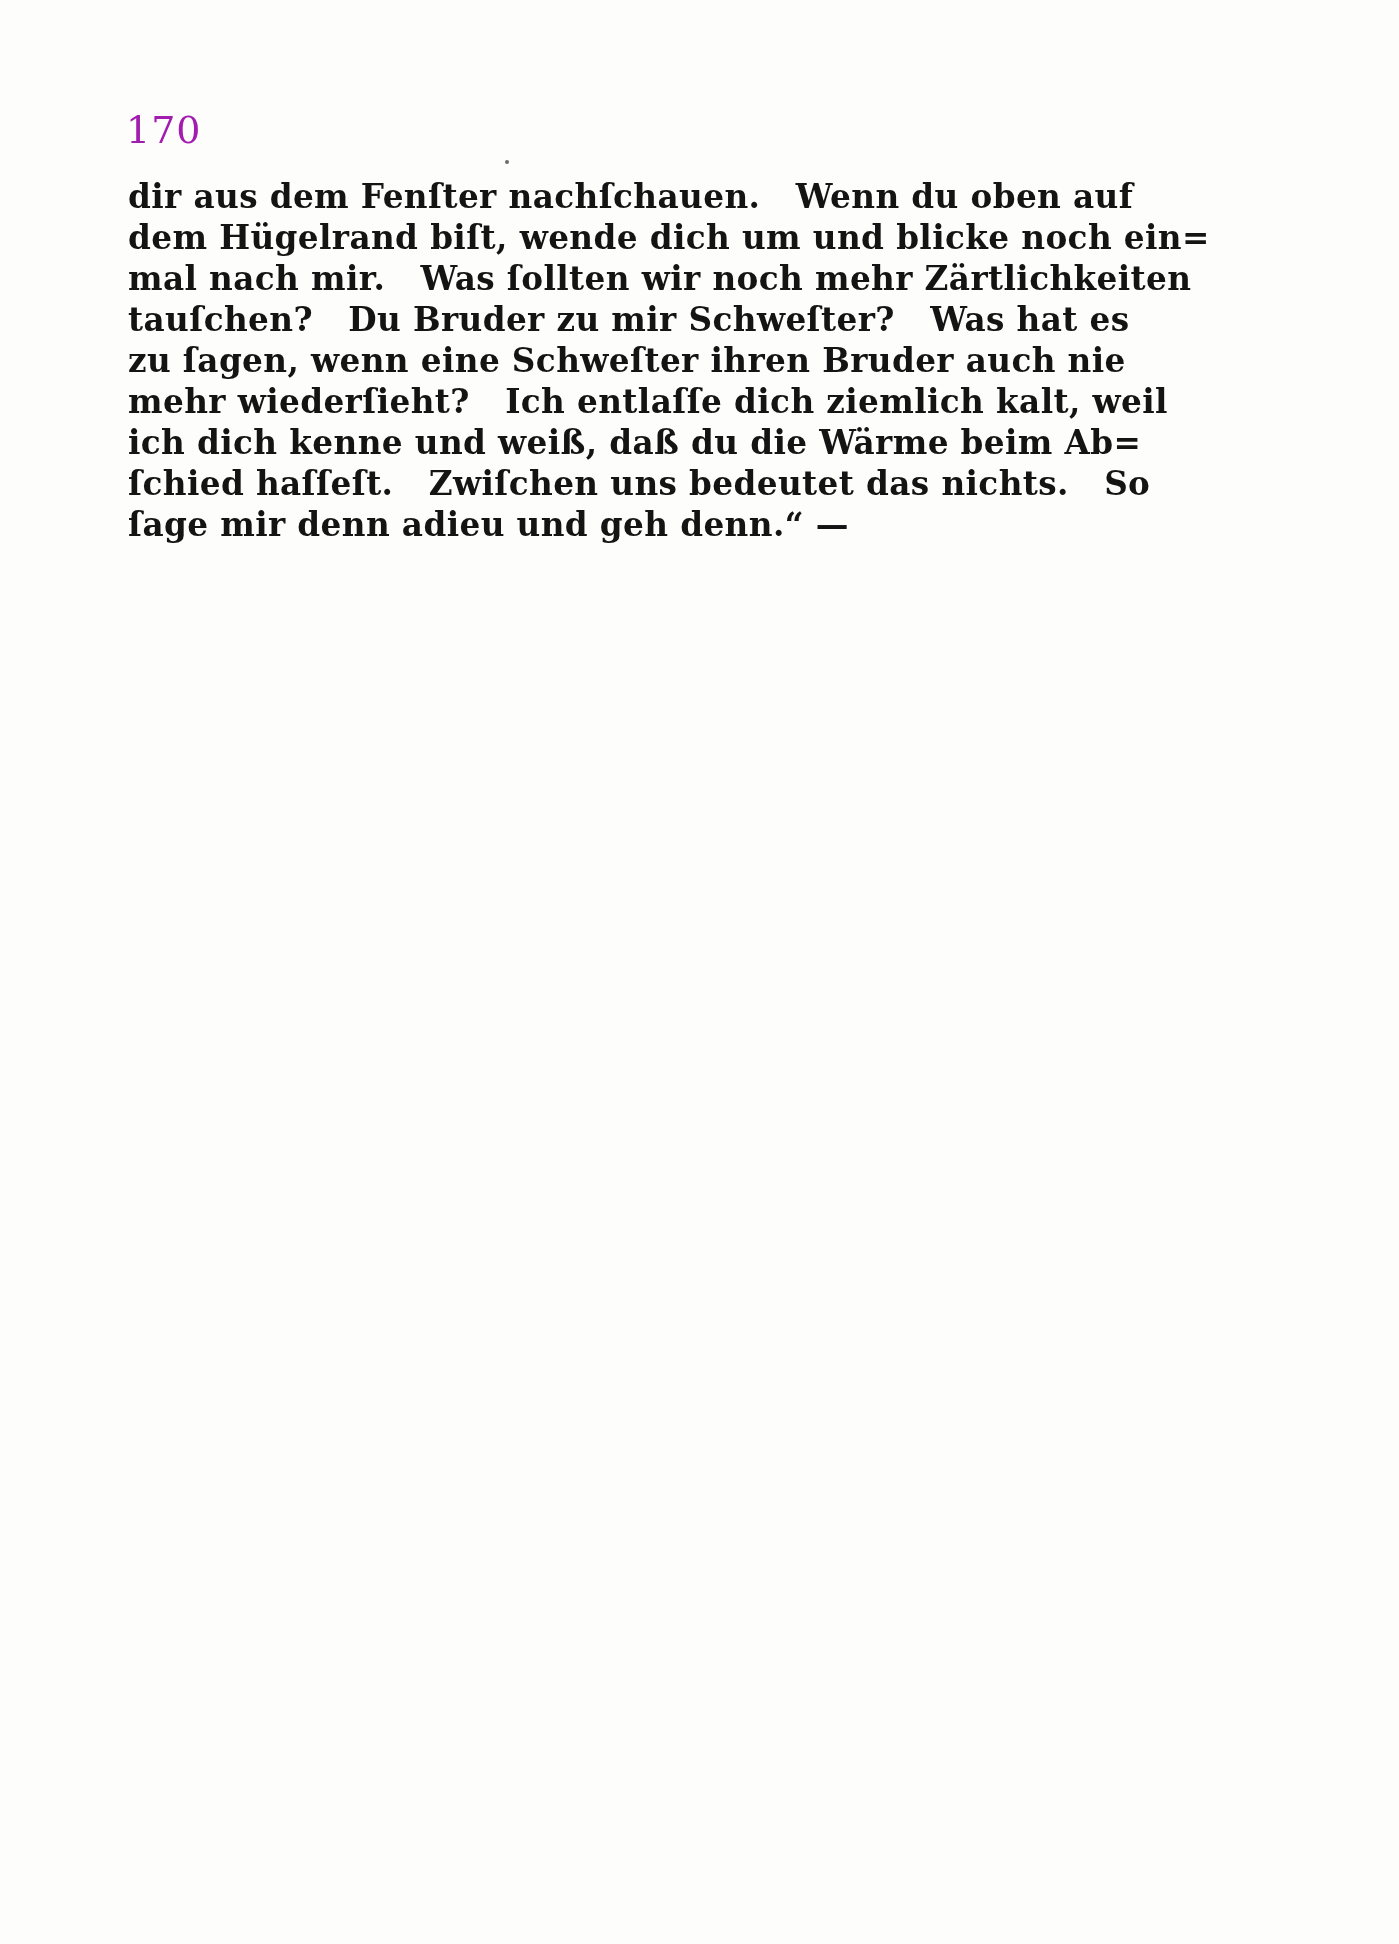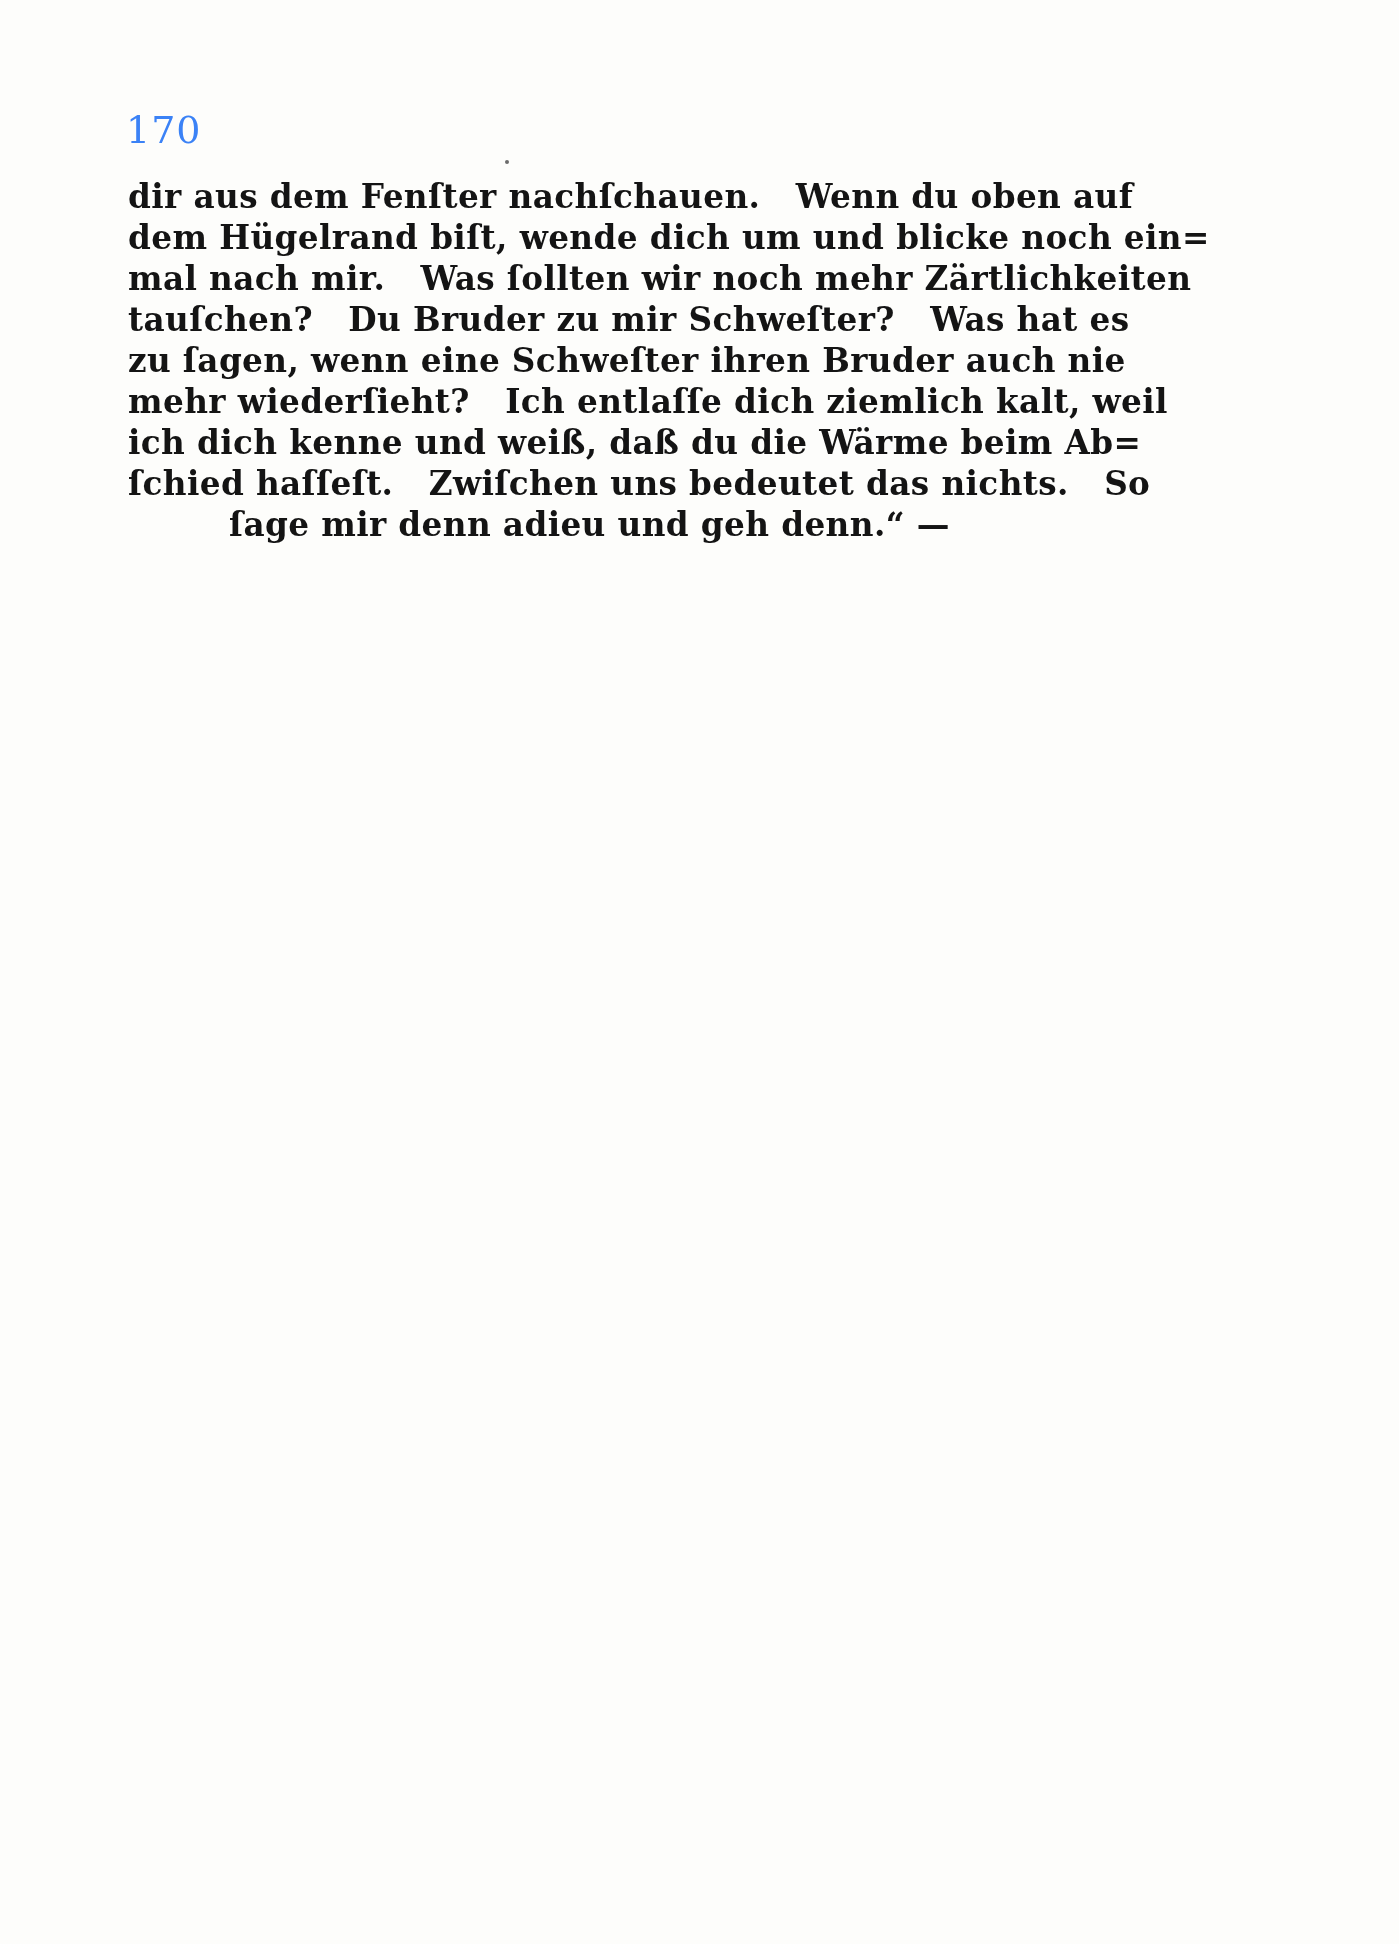--- a/index.html
+++ b/index.html
@@ -26,30 +26,29 @@
   }
 
   
   .folio {
     position: absolute;
     left: 126px;
     top: 108px;
     font-family: "DejaVu Serif", serif;
     font-size: 38px;
     letter-spacing: 1px;
-    color: #3b82f6;
+    color: #a21caf;
   }
 
   
   .textblock {
     position: absolute;
     left: 128px;
     top: 176px;
     width: 830px;
-    text-align: right;
   }
 
   .line {
     font-family: "DejaVu Serif", serif;
     font-size: 33px;
     line-height: 41px;
     color: #141414;
     white-space: pre;
     letter-spacing: 0.4px;
     

